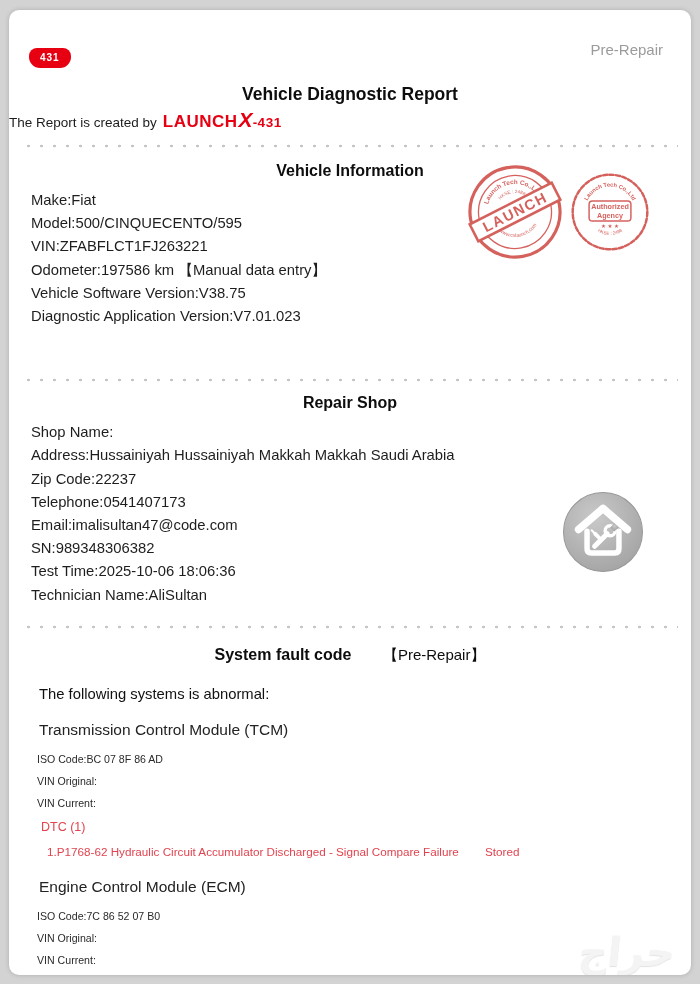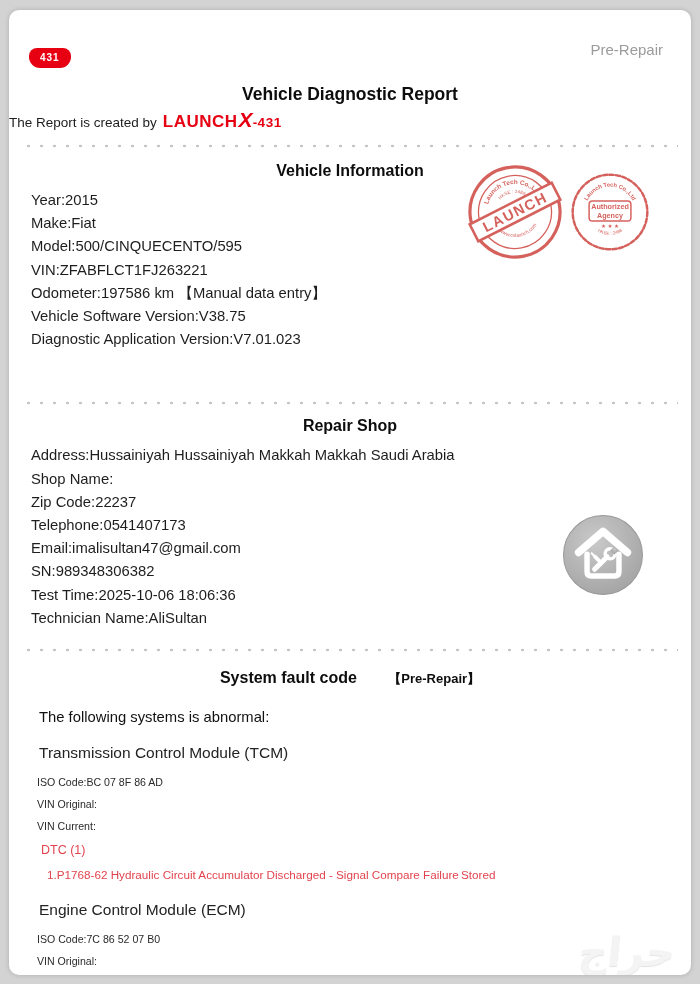--- a/index.html
+++ b/index.html
@@ -36,29 +36,29 @@
   .info-lines{margin-top:9px;padding-left:22px;}
   .info-line{font-size:14.8px;color:#1e1e1e;line-height:23.2px;white-space:nowrap;}
   .stamps{position:absolute;top:152px;right:40px;display:flex;align-items:center;}
   .stamp-launch{width:100px;height:100px;transform:rotate(-10deg);}
   .stamp-agency{width:82px;height:82px;margin-left:4px;}
   .shop-section{margin-top:49px;position:relative;}
   .shop-icon{position:absolute;top:96px;right:46px;}
   
   .fault-heading{text-align:center;margin-top:17px;}
   .fault-heading .main{font-size:16px;font-weight:bold;color:#0d0d0d;}
-  .fault-heading .tag{font-size:13px;font-weight:bold;color:#0d0d0d;margin-left:27px;}
+  .fault-heading .tag{font-size:15px;font-weight:normal;color:#0d0d0d;margin-left:27px;}
   .fault-note{padding-left:30px;margin-top:21px;font-size:14.8px;color:#111;}
   .module-name{padding-left:30px;margin-top:19px;font-size:15.5px;color:#232323;}
   .module-detail-line{padding-left:28px;margin-top:8px;font-size:10.6px;color:#2a2a2a;line-height:14px;}
   .module-detail-line.first{margin-top:13px;}
   .dtc-count{padding-left:32px;margin-top:10px;font-size:12.5px;color:var(--dtc_red,#e2434f);}
   .dtc-row{position:relative;padding-left:38px;margin-top:11px;font-size:11.7px;color:var(--dtc_red,#e2434f);line-height:14px;}
   .dtc-desc{white-space:nowrap;display:inline-block;}
-  .dtc-status{position:absolute;left:452px;top:0;}
+  .dtc-status{position:absolute;left:476px;top:0;}
   
   .watermark{
     position:absolute;right:16px;bottom:0px;font-size:40px;font-weight:bold;
     color:#f4f4f4;text-shadow:0 1px 1px #e2e2e2,0 -1px 1px #ffffff;
     transform:skewX(-6deg);letter-spacing:2px;
   }
 </style>
 </head>
 <body>
 
@@ -71,21 +71,20 @@
   <div class="report-title">Vehicle Diagnostic Report</div>
   <div class="report-subtitle">
     <span>The Report is created by</span><span class="brand">LAUNCH</span><span class="brand-x">X</span><span class="brand-num">-431</span>
   </div>
 
   <div class="dots"></div>
 
   <div class="vehicle-section">
     <div class="section-heading">Vehicle Information</div>
     <div class="info-lines">
-      <div class="info-line">Year:2015</div>
       <div class="info-line">Make:Fiat</div>
       <div class="info-line">Model:500/CINQUECENTO/595</div>
       <div class="info-line">VIN:ZFABFLCT1FJ263221</div>
       <div class="info-line">Odometer:197586 km 【Manual data entry】</div>
       <div class="info-line">Vehicle Software Version:V38.75</div>
       <div class="info-line">Diagnostic Application Version:V7.01.023</div>
     </div>
   </div>
 
   <div class="stamps">
@@ -118,25 +117,25 @@
         <text fill="#cf4a45" font-size="5.6"><textPath href="#agBot" startOffset="50%" text-anchor="middle">HKSE : 2488</textPath></text>
       </g>
     </svg>
   </div>
 
   <div class="dots" style="margin-top:50px;"></div>
 
   <div class="shop-section" style="margin-top:12px;">
     <div class="section-heading">Repair Shop</div>
     <div class="info-lines" style="font-size:14.5px;">
+      <div class="info-line">Shop Name:</div>
       <div class="info-line">Address:Hussainiyah Hussainiyah Makkah Makkah Saudi Arabia</div>
-      <div class="info-line">Shop Name:</div>
       <div class="info-line">Zip Code:22237</div>
       <div class="info-line">Telephone:0541407173</div>
-      <div class="info-line">Email:imalisultan47@gmail.com</div>
+      <div class="info-line">Email:imalisultan47@code.com</div>
       <div class="info-line">SN:989348306382</div>
       <div class="info-line">Test Time:2025-10-06 18:06:36</div>
       <div class="info-line">Technician Name:AliSultan</div>
     </div>
     <div class="shop-icon">
       <svg viewBox="0 0 100 100" width="84" height="84">
         <defs>
           <radialGradient id="gicon" cx="40%" cy="32%" r="75%">
             <stop offset="0%" stop-color="#c9c9c9"></stop>
             <stop offset="100%" stop-color="#a3a3a3"></stop>

